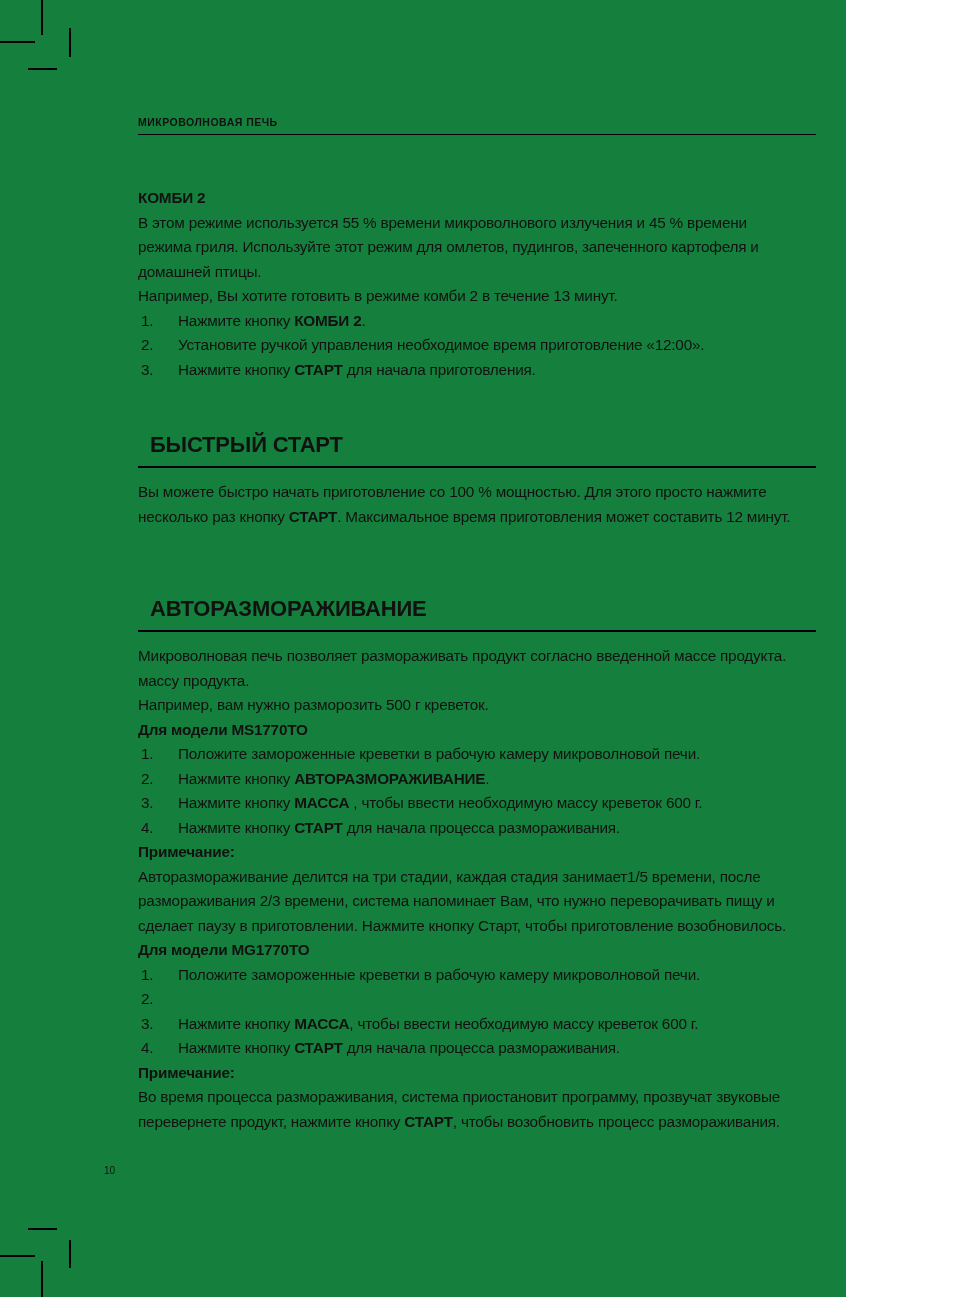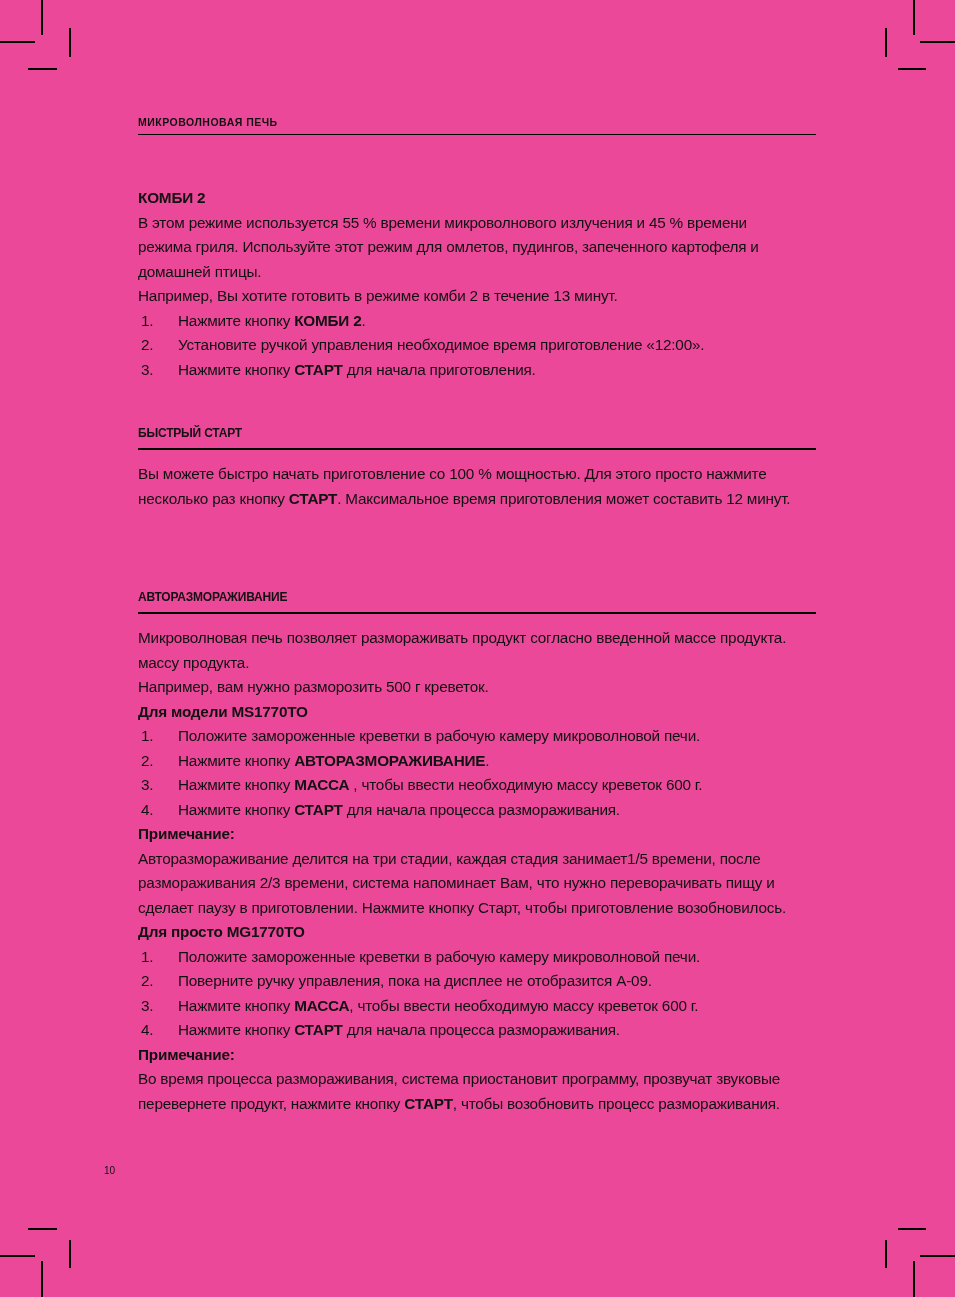--- a/index.html
+++ b/index.html
@@ -1,23 +1,24 @@
 <!DOCTYPE html>
 <html><head>
 <meta charset="utf-8">
 <style>
   html, body { margin: 0; padding: 0; background: #ffffff; }
   .page {
     position: relative;
-    width: 955px;
+    width: 831px;
     height: 1297px;
-    background: #ec4899;
+    background: #15803d;
     overflow: hidden;
     font-family: "Liberation Sans", sans-serif;
     color: #111111;
+    padding-left: 15px;
   }
   
   .cm { position: absolute; background: #000; }
   .cm-v { width: 1.5px; }
   .cm-h { height: 1.5px; }
 
   
   .doc-header { position: absolute; left: 138px; top: 116px; width: 678px; }
   .doc-header-title {
     font-size: 10.5px; font-weight: 700; letter-spacing: 0.5px;
@@ -31,21 +32,21 @@
   .sec-quick { top: 424px; }
   .sec-auto  { top: 588px; }
 
   .body-lines .line {
     font-size: 15.3px; line-height: 24.5px; letter-spacing: -0.2px;
     white-space: nowrap;
   }
   .b { font-weight: 700; }
 
   .section-heading {
-    margin: 0; font-size: 12px; font-weight: 700; letter-spacing: -0.2px;
+    margin: 12px; font-size: 22px; font-weight: 700; letter-spacing: -0.2px;
     line-height: 18px;
   }
   .section-rule { border-top: 2.5px solid #000; margin-top: 6px; }
   .section-body { margin-top: 12px; }
 
   .steps { }
   .step { display: flex; line-height: 24.5px; font-size: 15.3px; letter-spacing: -0.2px; }
   .step .num { width: 37px; flex: none; padding-left: 3px; }
   .step .txt { white-space: nowrap; }
 
@@ -151,31 +152,30 @@
         <span class="num">4.</span>
         <span class="txt"><span>Нажмите кнопку </span><span class="b">СТАРТ</span><span> для начала процесса размораживания.</span></span>
       </div>
     </div>
 
     <div class="body-lines">
         <div class="line"><span class="b">Примечание:</span></div>
         <div class="line">Авторазмораживание делится на три стадии, каждая стадия занимает1/5 времени, после</div>
         <div class="line">размораживания 2/3 времени, система напоминает Вам, что нужно переворачивать пищу и</div>
         <div class="line">сделает паузу в приготовлении. Нажмите кнопку Старт, чтобы приготовление возобновилось.</div>
-        <div class="line"><span class="b">Для просто MG1770TO</span></div>
+        <div class="line"><span class="b">Для модели MG1770TO</span></div>
       </div>
 
     <div class="steps">
       <div class="step">
         <span class="num">1.</span>
         <span class="txt"><span>Положите замороженные креветки в рабочую камеру микроволновой печи.</span></span>
       </div>
       <div class="step">
         <span class="num">2.</span>
-        <span class="txt"><span>Поверните ручку управления, пока на дисплее не отобразится А-09.</span></span>
       </div>
       <div class="step">
         <span class="num">3.</span>
         <span class="txt"><span>Нажмите кнопку </span><span class="b">МАССА</span><span>, чтобы ввести необходимую массу креветок 600 г.</span></span>
       </div>
       <div class="step">
         <span class="num">4.</span>
         <span class="txt"><span>Нажмите кнопку </span><span class="b">СТАРТ</span><span> для начала процесса размораживания.</span></span>
       </div>
     </div>

